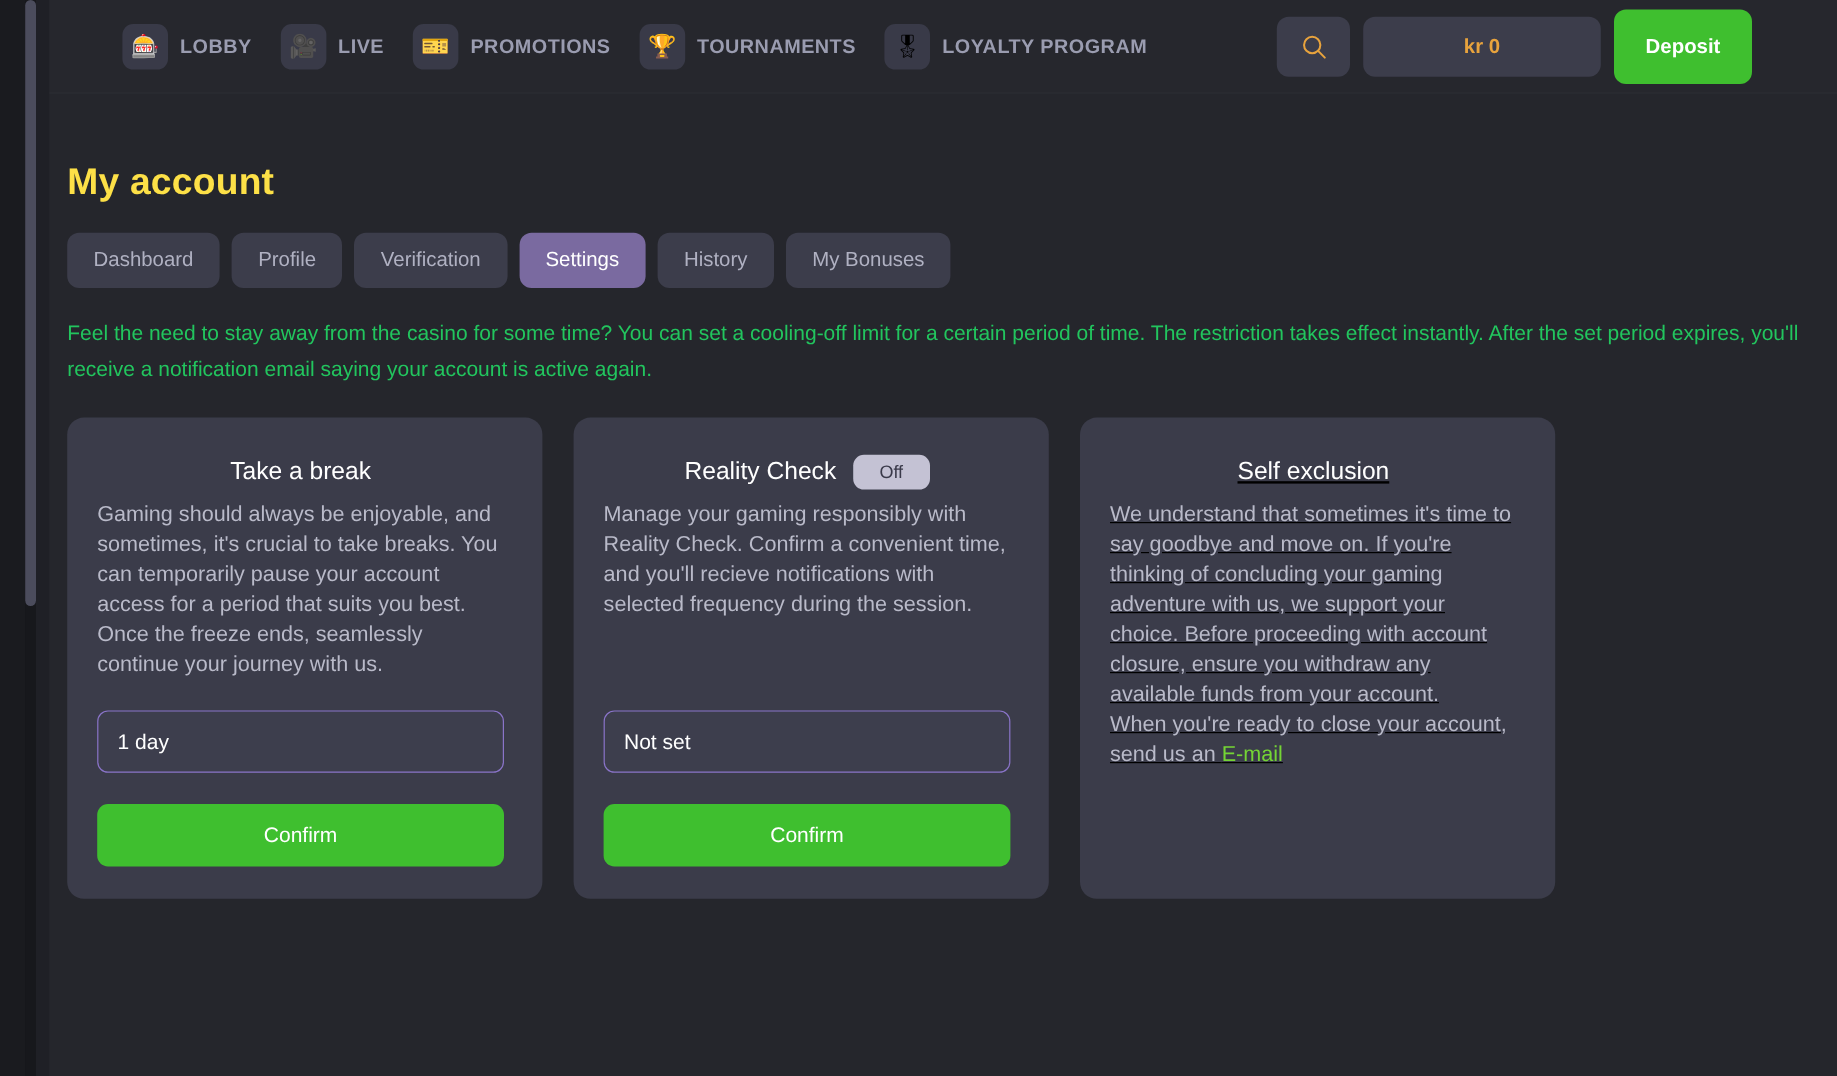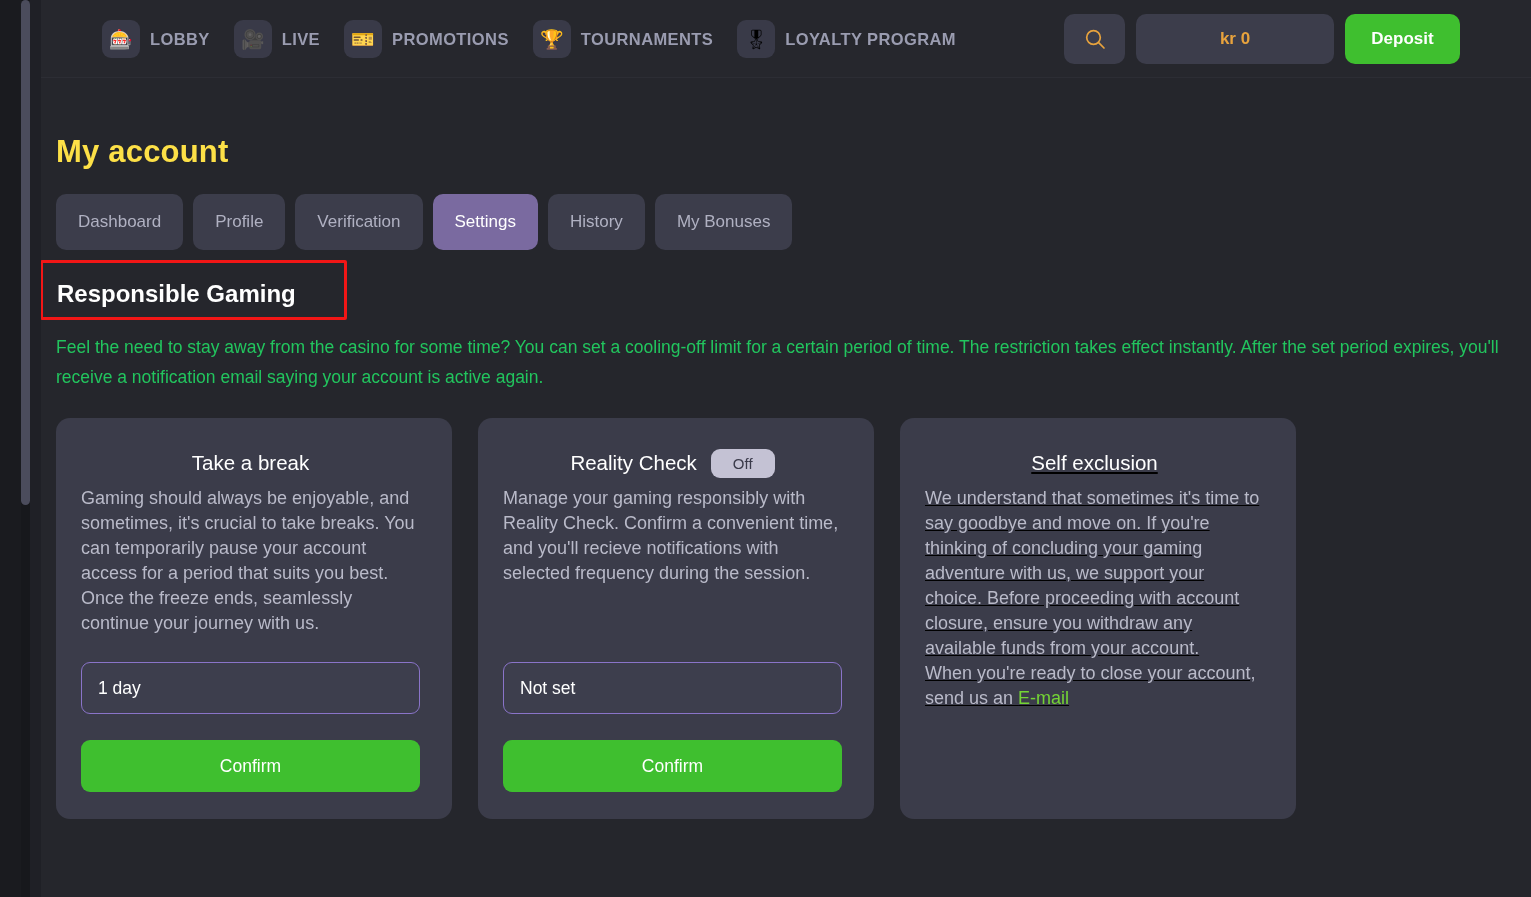--- a/index.html
+++ b/index.html
@@ -126,21 +126,21 @@
     display: flex;
     align-items: center;
     justify-content: center;
     color: #e8a33d;
     font-size: 17px;
     font-weight: bold;
     cursor: pointer;
   }
   #deposit-button {
     width: 115px;
-    height: 50px;
+    height: 62px;
     border-radius: 10px;
     background: #3fbf2f;
     display: flex;
     align-items: center;
     justify-content: center;
     color: #ffffff;
     font-size: 17px;
     font-weight: bold;
     cursor: pointer;
   }
@@ -157,21 +157,21 @@
     font-weight: bold;
     letter-spacing: 0.2px;
   }
 
   #tabs {
     margin-top: 24px;
     display: flex;
     gap: 10px;
   }
   .tab {
-    height: 56px;
+    height: 46px;
     padding: 0 22px;
     border-radius: 10px;
     background: #3c3d4b;
     color: #b0b1c2;
     font-size: 17px;
     display: flex;
     align-items: center;
     justify-content: center;
     cursor: pointer;
     white-space: nowrap;
@@ -348,24 +348,20 @@
 
     <div id="tabs">
       <div class="tab">Dashboard</div>
       <div class="tab">Profile</div>
       <div class="tab">Verification</div>
       <div class="tab active">Settings</div>
       <div class="tab">History</div>
       <div class="tab">My Bonuses</div>
     </div>
 
-    <div id="section-title-wrap">
-      <div id="section-title">Responsible Gaming</div>
-      <div id="highlight-box"></div>
-    </div>
 
     <div id="section-desc">Feel the need to stay away from the casino for some time? You can set a cooling-off limit for a certain period of time. The restriction takes effect instantly. After the set period expires, you'll receive a notification email saying your account is active again.</div>
 
     <div id="cards">
 
       <div class="card card-1">
         <div class="card-head">
           <div class="card-title">Take a break</div>
         </div>
         <div class="card-body">Gaming should always be enjoyable, and sometimes, it's crucial to take breaks. You can temporarily pause your account access for a period that suits you best. Once the freeze ends, seamlessly continue your journey with us.</div>

